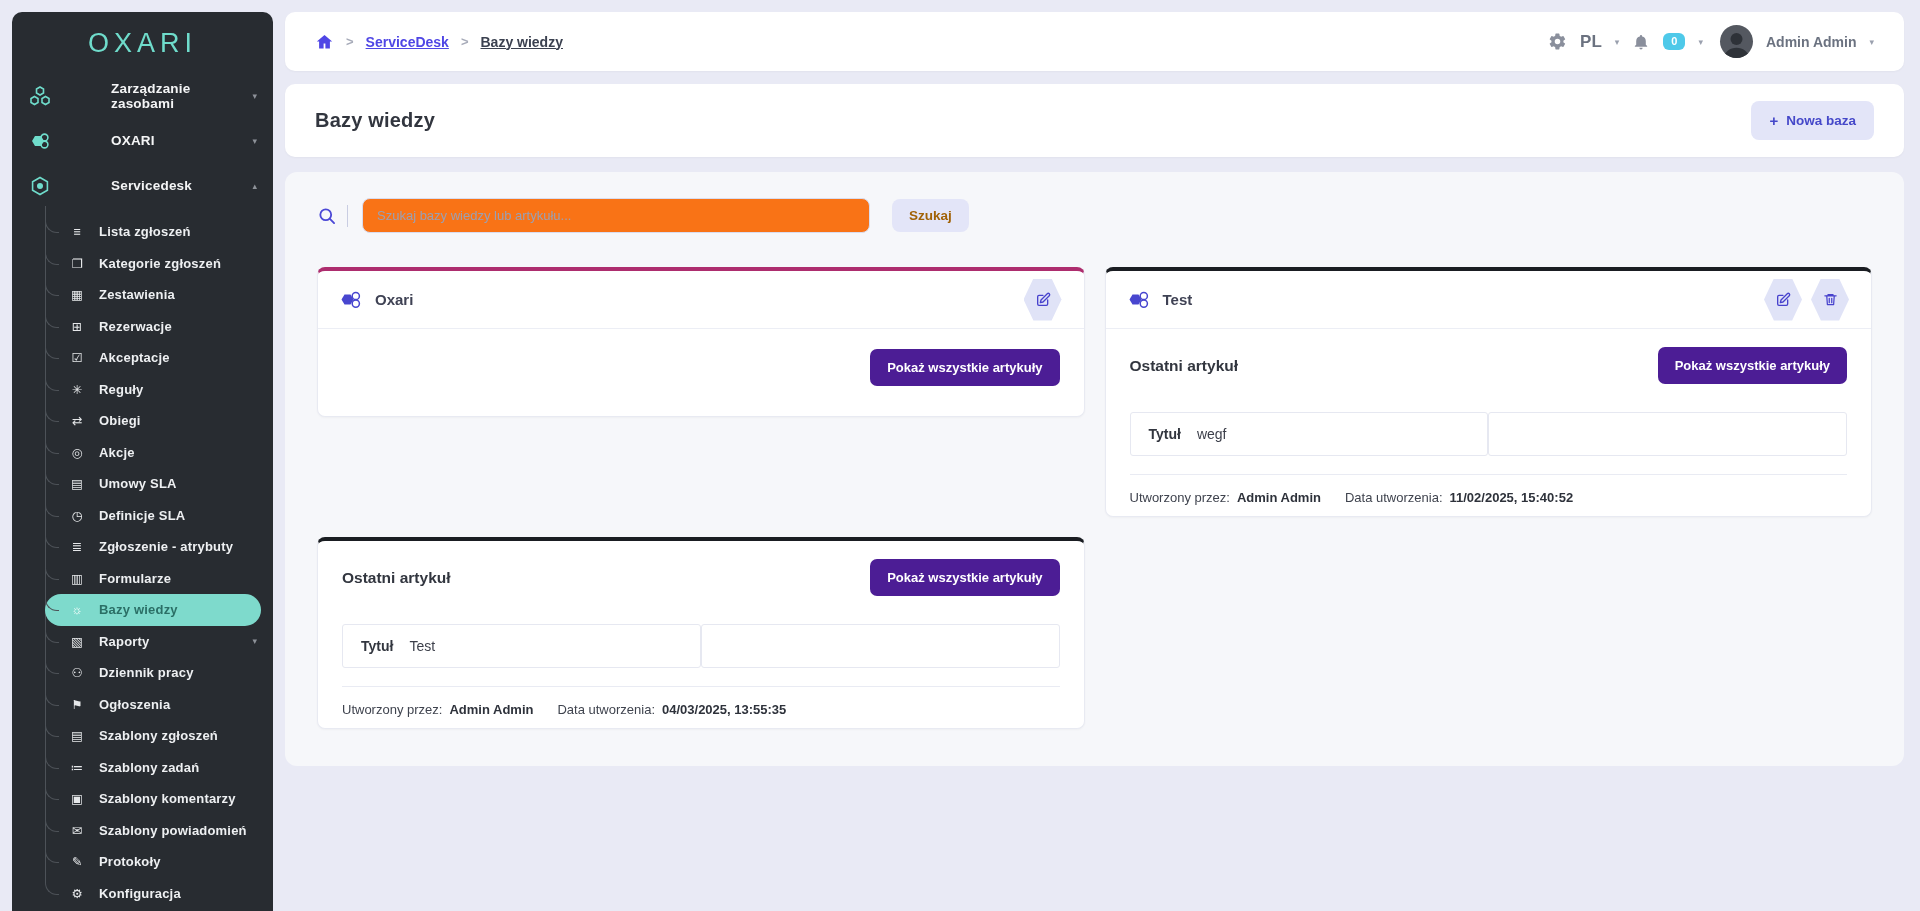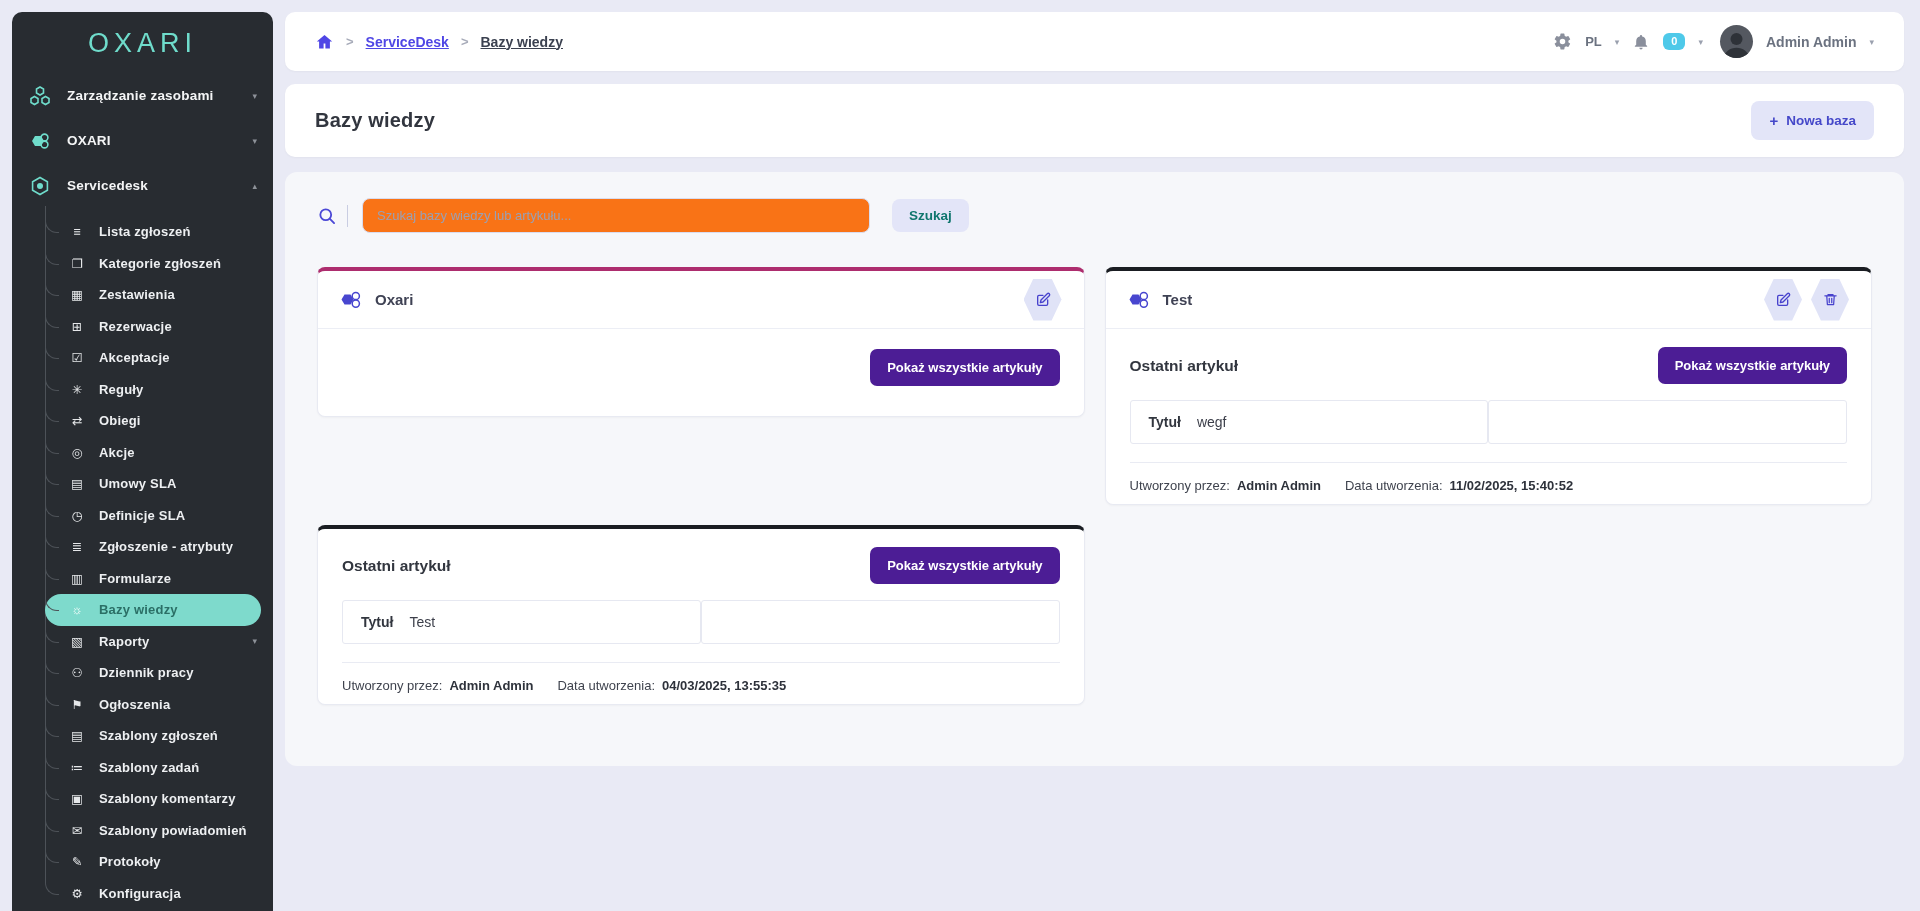--- a/index.html
+++ b/index.html
@@ -5,21 +5,21 @@
   * { margin:0; padding:0; box-sizing:border-box; }
   html,body { width:1920px; height:911px; }
   body { font-family:"Liberation Sans","DejaVu Sans",sans-serif; background:#e9eaf5; overflow:hidden; }
   .page { position:relative; width:1920px; height:911px; }
 
   
   .sidebar { position:absolute; left:12px; top:12px; width:261px; height:899px;
              background:#282c31; border-radius:10px 10px 0 0; color:#f1f2f4; overflow:hidden; }
   .logo { text-align:center; padding:16px 0 14px; font-size:27px; letter-spacing:5px;
           color:#6fdccb; font-weight:500; }
-  .top-item { display:flex; align-items:center; height:45px; padding:0 16px 0 15px; cursor:pointer; }
+  .top-item { display:flex; align-items:center; height:45px; padding:0 16px 0 15px; cursor:pointer;gap:44px; }
   .top-item .ticon { width:26px; height:26px; margin-right:14px; flex:0 0 26px; display:flex; align-items:center; justify-content:center; }
   .top-item .tlabel { font-size:13.5px; font-weight:700; color:#f4f5f6; letter-spacing:.2px; }
   .top-item .chev { margin-left:auto; font-size:9px; color:#8d9298; }
   .submenu { position:relative; margin:8px 0 0 33px; }
   .submenu::before { content:''; position:absolute; left:0; top:-10px; bottom:26px; border-left:1px solid #4d5258; }
   .sub-item { position:relative; display:flex; align-items:center; height:31.5px; padding-left:22px;
               margin-right:12px; cursor:pointer; }
   .sub-item::before { content:''; position:absolute; left:0; top:-5px; width:13px; height:21px;
               border-left:1px solid #4d5258; border-bottom:1px solid #4d5258; border-bottom-left-radius:12px; }
   .sub-item .sicon { width:20px; flex:0 0 20px; margin-right:12px; font-size:12.5px; color:#e6e8ea; text-align:center; }
@@ -33,21 +33,21 @@
   
   .topbar { position:absolute; left:285px; right:16px; top:12px; height:59px; background:#ffffff;
             border-radius:10px; display:flex; align-items:center; padding:0 30px;
             box-shadow:0 1px 2px rgba(40,44,60,.04); }
   .crumbs { display:flex; align-items:center; gap:12px; }
   .crumb-sep { color:#a7abb9; font-size:13px; font-weight:700; }
   .crumb-link { font-size:14px; font-weight:700; color:#4f46e5; text-decoration:underline; cursor:pointer; }
   .crumb-current { font-size:14px; font-weight:700; color:#3b4150; text-decoration:underline; }
   .tb-right { margin-left:auto; display:flex; align-items:center; gap:13px; }
   .tb-ic { display:flex; align-items:center; cursor:pointer; }
-  .lang { font-size:13px; color:#6b7280; font-weight:600; }
+  .lang { font-size:17px; color:#6b7280; font-weight:600; }
   .caret { font-size:9px; color:#9aa0ae; }
   .badge { background:#4ec9e9; color:#ffffff; font-size:11px; font-weight:700; padding:3px 8px;
            border-radius:6px; line-height:1; }
   .avatar { width:33px; height:33px; border-radius:50%; background:#545860; display:flex;
             align-items:flex-end; justify-content:center; overflow:hidden; margin-left:4px; cursor:pointer; }
   .uname { font-size:14px; color:#6b7280; font-weight:600; }
 
   
   .header-panel { position:absolute; left:285px; right:16px; top:84px; height:73px; background:#ffffff;
             border-radius:10px; display:flex; align-items:center; padding:0 30px;
@@ -60,40 +60,40 @@
 
   
   .main-panel { position:absolute; left:285px; right:16px; top:172px; height:594px; background:#f6f7fa;
             border-radius:12px; padding:26px 32px; }
   .search-row { display:flex; align-items:center; }
   .search-ic { display:flex; align-items:center; margin-right:10px; }
   .search-div { width:1px; height:22px; background:#c9cde2; margin-right:14px; }
   .search-input { width:508px; height:35px; border:1px solid #d9dcef; border-radius:8px; background:#f97316;
             padding:0 14px; font-size:13px; color:#3c3f4a; font-family:inherit; outline:none; }
   .search-input::placeholder { color:#9aa0b4; }
-  .btn-szukaj { margin-left:22px; background:#e3e5f8; color:#0f766e; border:none; border-radius:8px;
+  .btn-szukaj { margin-left:22px; background:#e3e5f8; color:#a16207; border:none; border-radius:8px;
             font-size:13.5px; font-weight:600; padding:9px 17px; cursor:pointer; font-family:inherit;text-align:right; }
 
   .cards-grid { margin-top:34px; display:grid; grid-template-columns:1fr 1fr; gap:20px; align-items:start; }
   .kb-card { background:#ffffff; border:1px solid #e8eaf2; border-top:4px solid #444; border-radius:8px;
              box-shadow:0 1px 2px rgba(40,44,60,.04); }
   .kb-head { display:flex; align-items:center; height:58px; padding:0 22px; border-bottom:1px solid #eceef5; }
   .kb-title { font-size:15px; font-weight:600; color:#3f4254; margin-left:13px; }
   .kb-actions { margin-left:auto; display:flex; gap:9px; align-items:center; }
   .kb-actions.hl { border:4px solid #7fcb29; border-radius:10px; padding:6px 10px; margin-right:-12px; }
   .hexbtn { width:38px; height:42px; background:#e0e3f7; border:none; cursor:pointer;
             clip-path:polygon(26% 0,74% 0,100% 50%,74% 100%,26% 100%,0 50%);
             display:flex; align-items:center; justify-content:center; }
   .kb-body { padding:18px 24px 11px; }
   .kb-body.only-btn { display:flex; justify-content:flex-end; padding:20px 24px 30px; }
   .kb-row1 { display:flex; align-items:center; justify-content:space-between; }
   .last-art { font-size:15.5px; font-weight:700; color:#32363f; }
   .btn-primary { background:#4c1d95; color:#ffffff; border:none; border-radius:7px; font-size:13px;
             font-weight:600; padding:11px 17px; cursor:pointer; font-family:inherit; }
-  .art-table { margin-top:16px; display:grid; grid-template-columns:1fr 1fr; gap:0; }
+  .art-table { margin-top:28px; display:grid; grid-template-columns:1fr 1fr; gap:0; }
   .art-cell { height:44px; border:1px solid #e6e8f1; border-radius:3px; background:#fff;
             display:flex; align-items:center; padding:0 18px; }
   .art-label { font-size:14px; font-weight:700; color:#32363f; margin-right:16px; }
   .art-value { font-size:14px; color:#3c3f4a; }
   .kb-sep { border:none; border-top:1px solid #e9ebf3; margin-top:18px; }
   .kb-footer { margin-top:15px; display:flex; gap:24px; font-size:13px; color:#3f434e; }
   .kb-footer .pair { display:flex; gap:7px; align-items:center; }
   .kb-footer b { font-weight:700; color:#2e323b; }
   svg { display:block; }
 </style>

